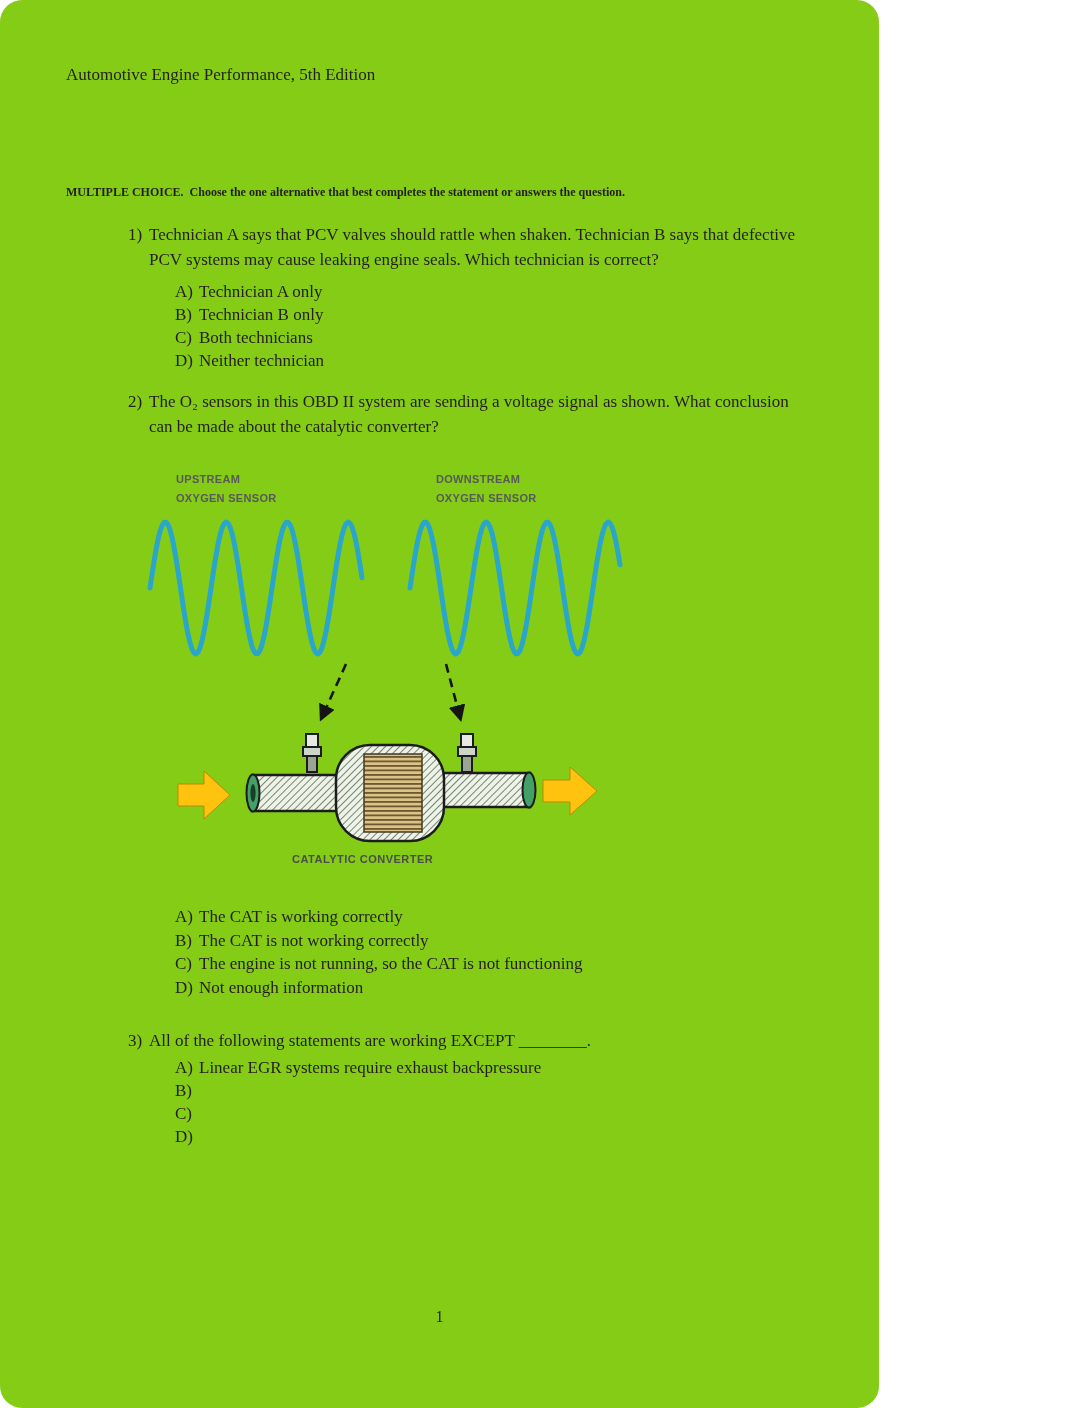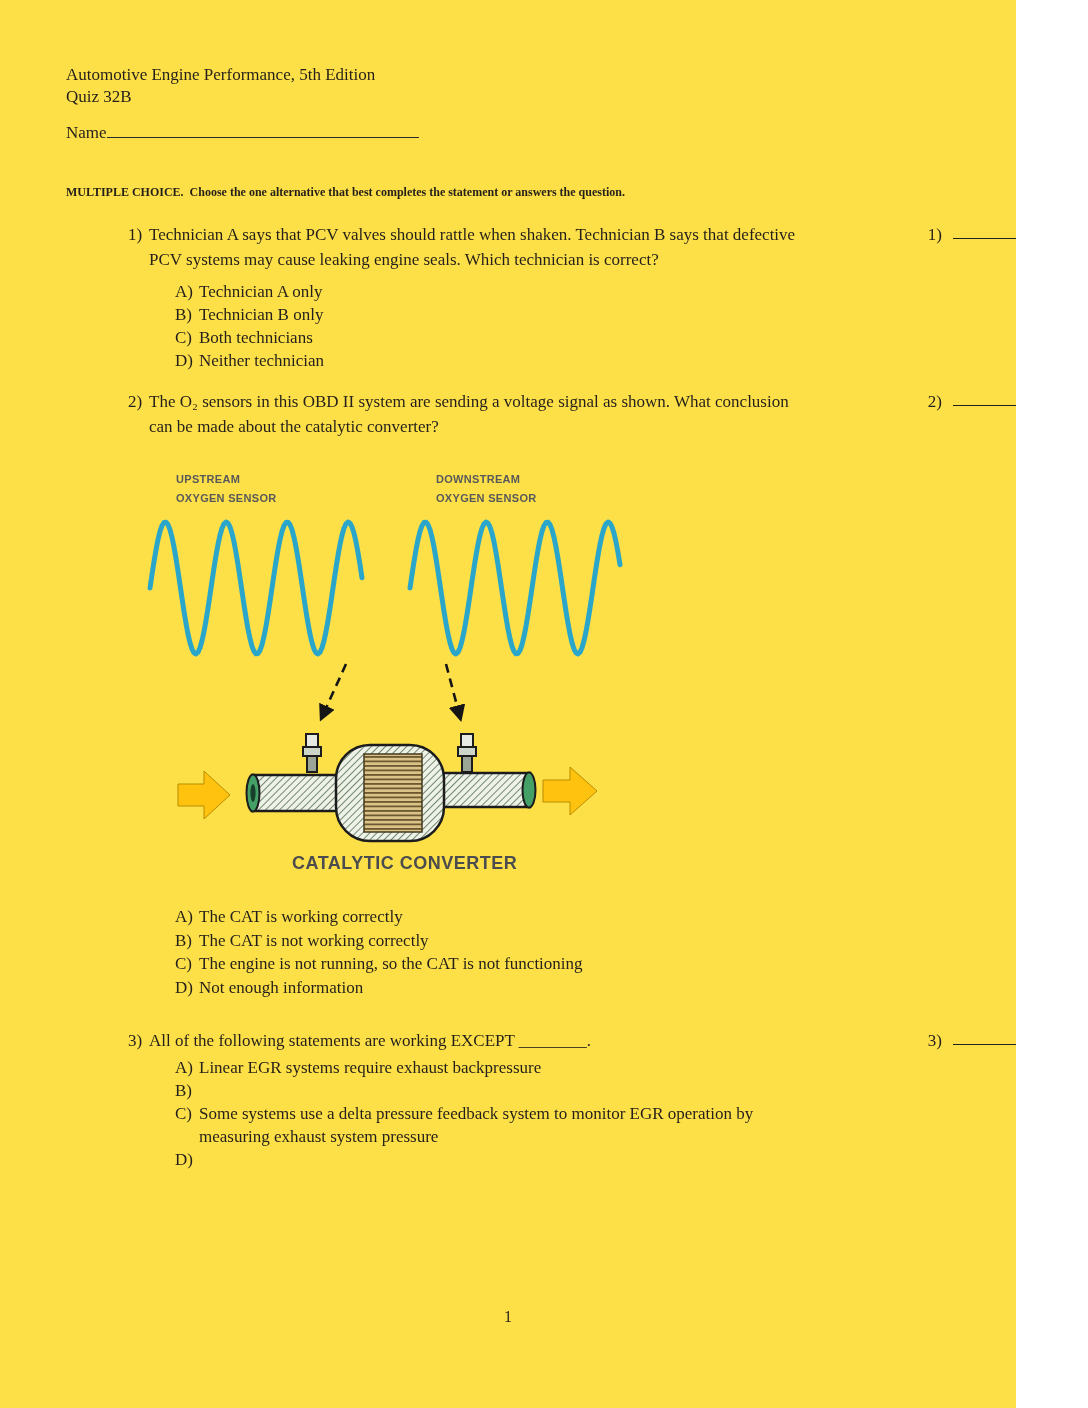--- a/index.html
+++ b/index.html
@@ -1,24 +1,25 @@
 <!DOCTYPE html>
 <html><head>
 <meta charset="utf-8">
 <title>Quiz 32B</title>
 <style>
   html,body { margin:0; padding:0; background:#ffffff; }
   .page {
     position:relative;
-    width:1016px; height:1408px;
-    background:#fde047;
+    width:879px; height:1408px;
+    background:#84cc16;
     font-family:"Liberation Serif","DejaVu Serif",serif;
     font-size:17px;
     color:#241f1b;
     overflow:hidden;
+    border-radius:22px;
   }
   .header { position:absolute; left:66px; top:64px; line-height:22px; }
   .name-row { position:absolute; left:66px; top:122px; }
   .name-line {
     display:inline-block; width:312px; height:15px;
     border-bottom:1.5px solid #2a2a2a; vertical-align:baseline;
   }
   .instructions {
     position:absolute; left:66px; top:185px; width:1000px;
     font-weight:bold; white-space:pre-wrap; font-size:12px;
@@ -42,38 +43,34 @@
   .figure svg { position:absolute; left:0; top:0; }
   .fig-label {
     position:absolute; top:2px;
     font-family:"Liberation Sans","DejaVu Sans",sans-serif;
     font-weight:bold; font-size:11px; line-height:19px;
     color:#58595b; letter-spacing:0.3px;
   }
   .fig-caption {
     position:absolute; left:152px; top:385px;
     font-family:"Liberation Sans","DejaVu Sans",sans-serif;
-    font-weight:bold; font-size:18px;
+    font-weight:bold; font-size:11px;
     color:#4b4c4e; letter-spacing:0.5px;
   }
   .footer { position:absolute; left:0; top:1308px; width:100%; text-align:center; font-size:16px; }
 </style>
 </head>
 <body>
 
 <div class="page">
 
   <div class="header">
     <div>Automotive Engine Performance, 5th Edition</div>
-    <div>Quiz 32B</div>
-  </div>
-
-  <div class="name-row">
-    <span>Name</span><span class="name-line"></span>
-  </div>
+  </div>
+
 
   <div class="instructions">MULTIPLE CHOICE.  Choose the one alternative that best completes the statement or answers the question.</div>
 
   <div class="question" style="top:222px">
     <div class="q-row">
       <span class="q-num">1)</span>
       <div class="q-text">Technician A says that PCV valves should rattle when shaken. Technician B says that defective
 PCV systems may cause leaking engine seals. Which technician is correct?</div>
       <div class="q-answer">
         <span>1)</span>
@@ -204,22 +201,20 @@
     <div class="options" style="margin-top:3px">
       <div class="opt">
         <span class="opt-letter">A)</span>
         <span class="opt-text">Linear EGR systems require exhaust backpressure</span>
       </div>
       <div class="opt">
         <span class="opt-letter">B)</span>
       </div>
       <div class="opt">
         <span class="opt-letter">C)</span>
-        <span class="opt-text">Some systems use a delta pressure feedback system to monitor EGR operation by
-measuring exhaust system pressure</span>
       </div>
       <div class="opt">
         <span class="opt-letter">D)</span>
       </div>
     </div>
   </div>
 
   <div class="footer">1</div>
 
 </div>

